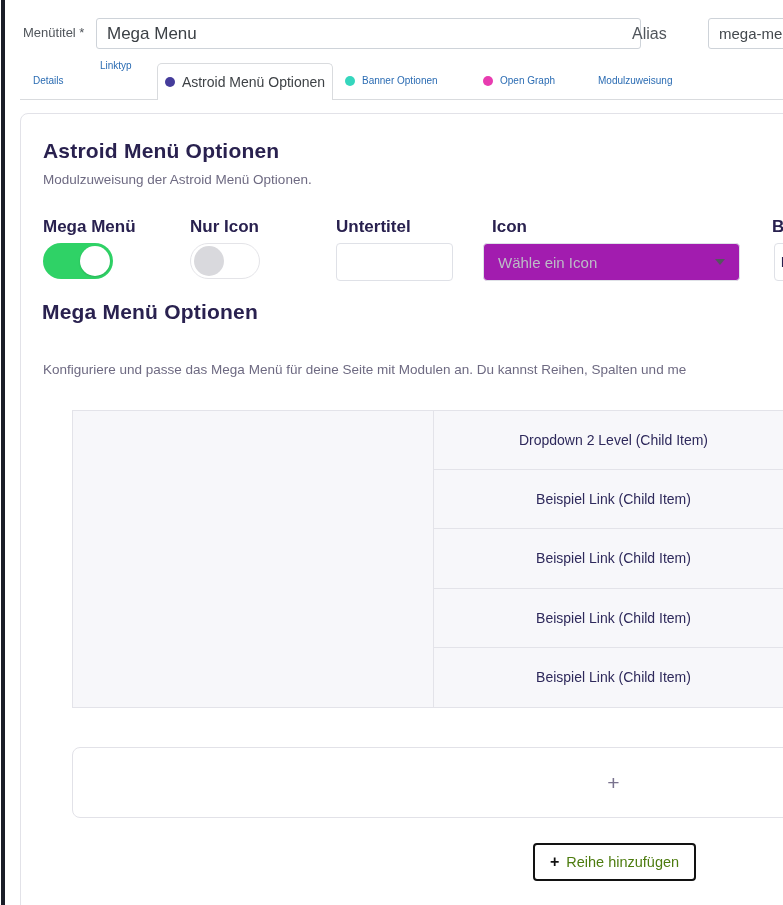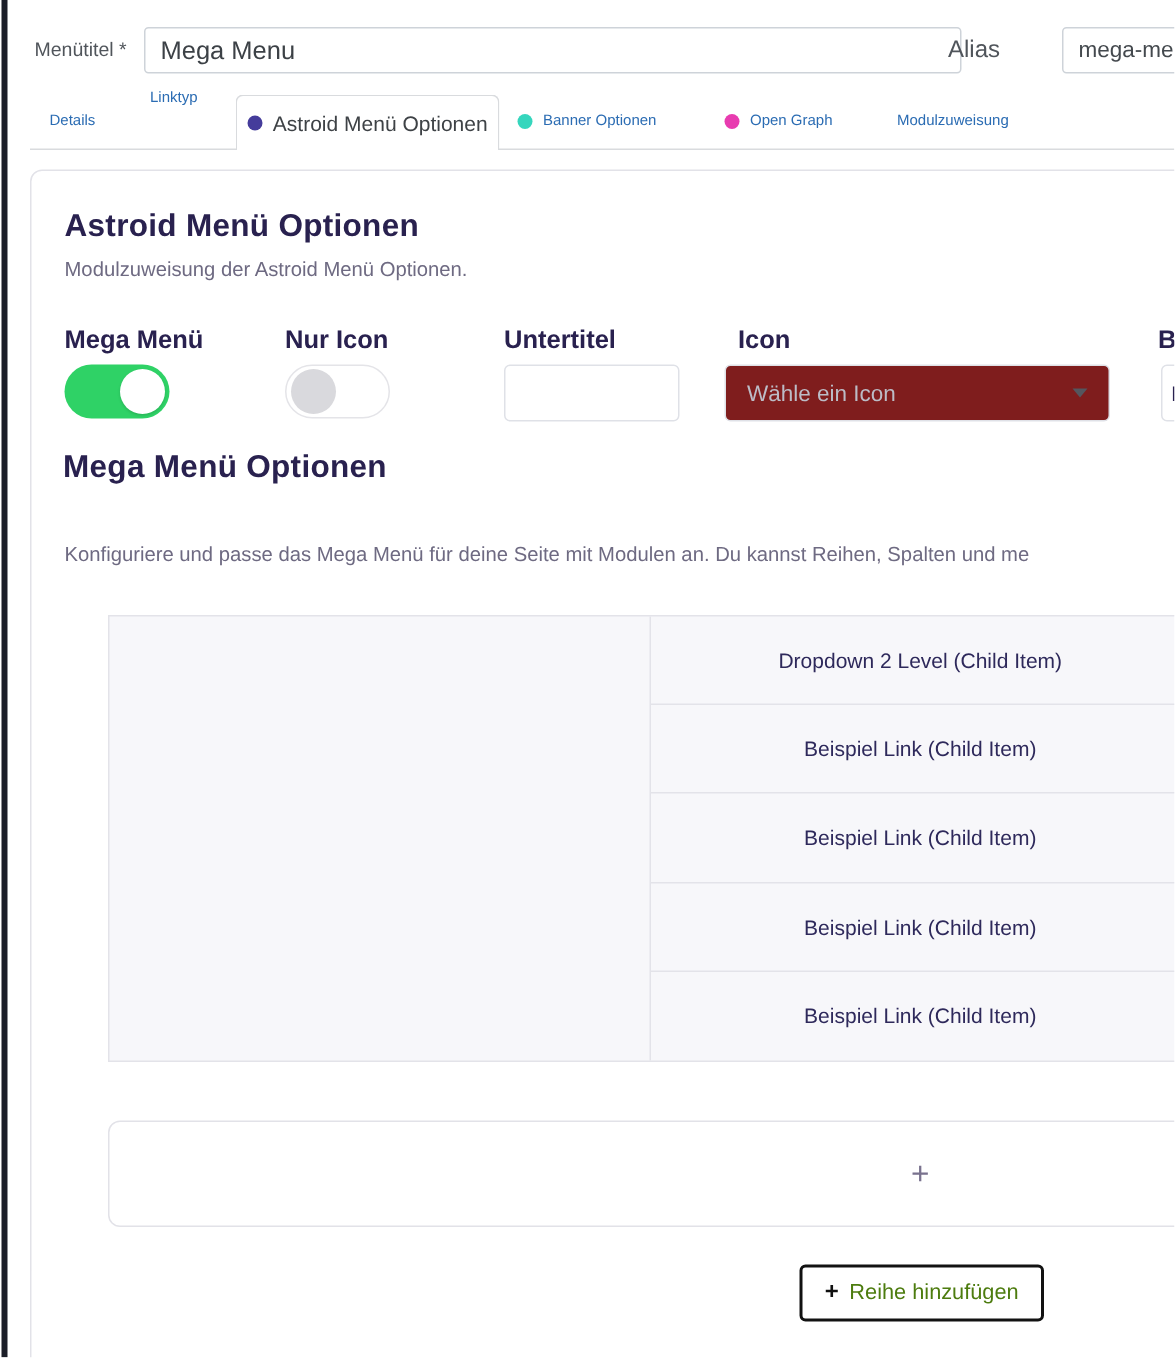--- a/index.html
+++ b/index.html
@@ -52,21 +52,21 @@
   .toggle.on  { background:#2fd266; }
   .toggle.on .knob  { right:3px; background:#fff; }
   .toggle.off { background:#fff; border:1px solid #e4e4e8; }
   .toggle.off .knob { left:3px; top:2px; background:#d9d9dd; box-shadow:none; }
 
   .ctl-input { border:1px solid #dfe1e7; border-radius:4px; background:#fff; font-size:15px;
                padding:0 12px; outline:none; font-family:"Liberation Sans", sans-serif; color:#29214f; }
   #untertitel-input { left:336px; top:243px; width:117px; height:38px; }
   #icon-select {
     left:483px; top:243px; width:257px; height:38px;
-    border:1px solid #dfe1e7; border-radius:4px; background:#7f1d1d;
+    border:1px solid #dfe1e7; border-radius:4px; background:#a21caf;
     display:flex; align-items:center; cursor:pointer;
   }
   #icon-select .placeholder { font-size:15px; color:#bcbcc6; padding-left:14px; flex:1; }
   .caret { width:0; height:0; border-left:5px solid transparent; border-right:5px solid transparent;
            border-top:6px solid #55565e; margin-right:14px; }
   #badge-select {
     left:774px; top:243px; width:70px; height:38px;
     border:1px solid #dfe1e7; border-radius:4px; background:#fff;
     display:flex; align-items:center; padding-left:6px;
     font-size:14px; font-weight:600; color:#29214f; cursor:pointer;

